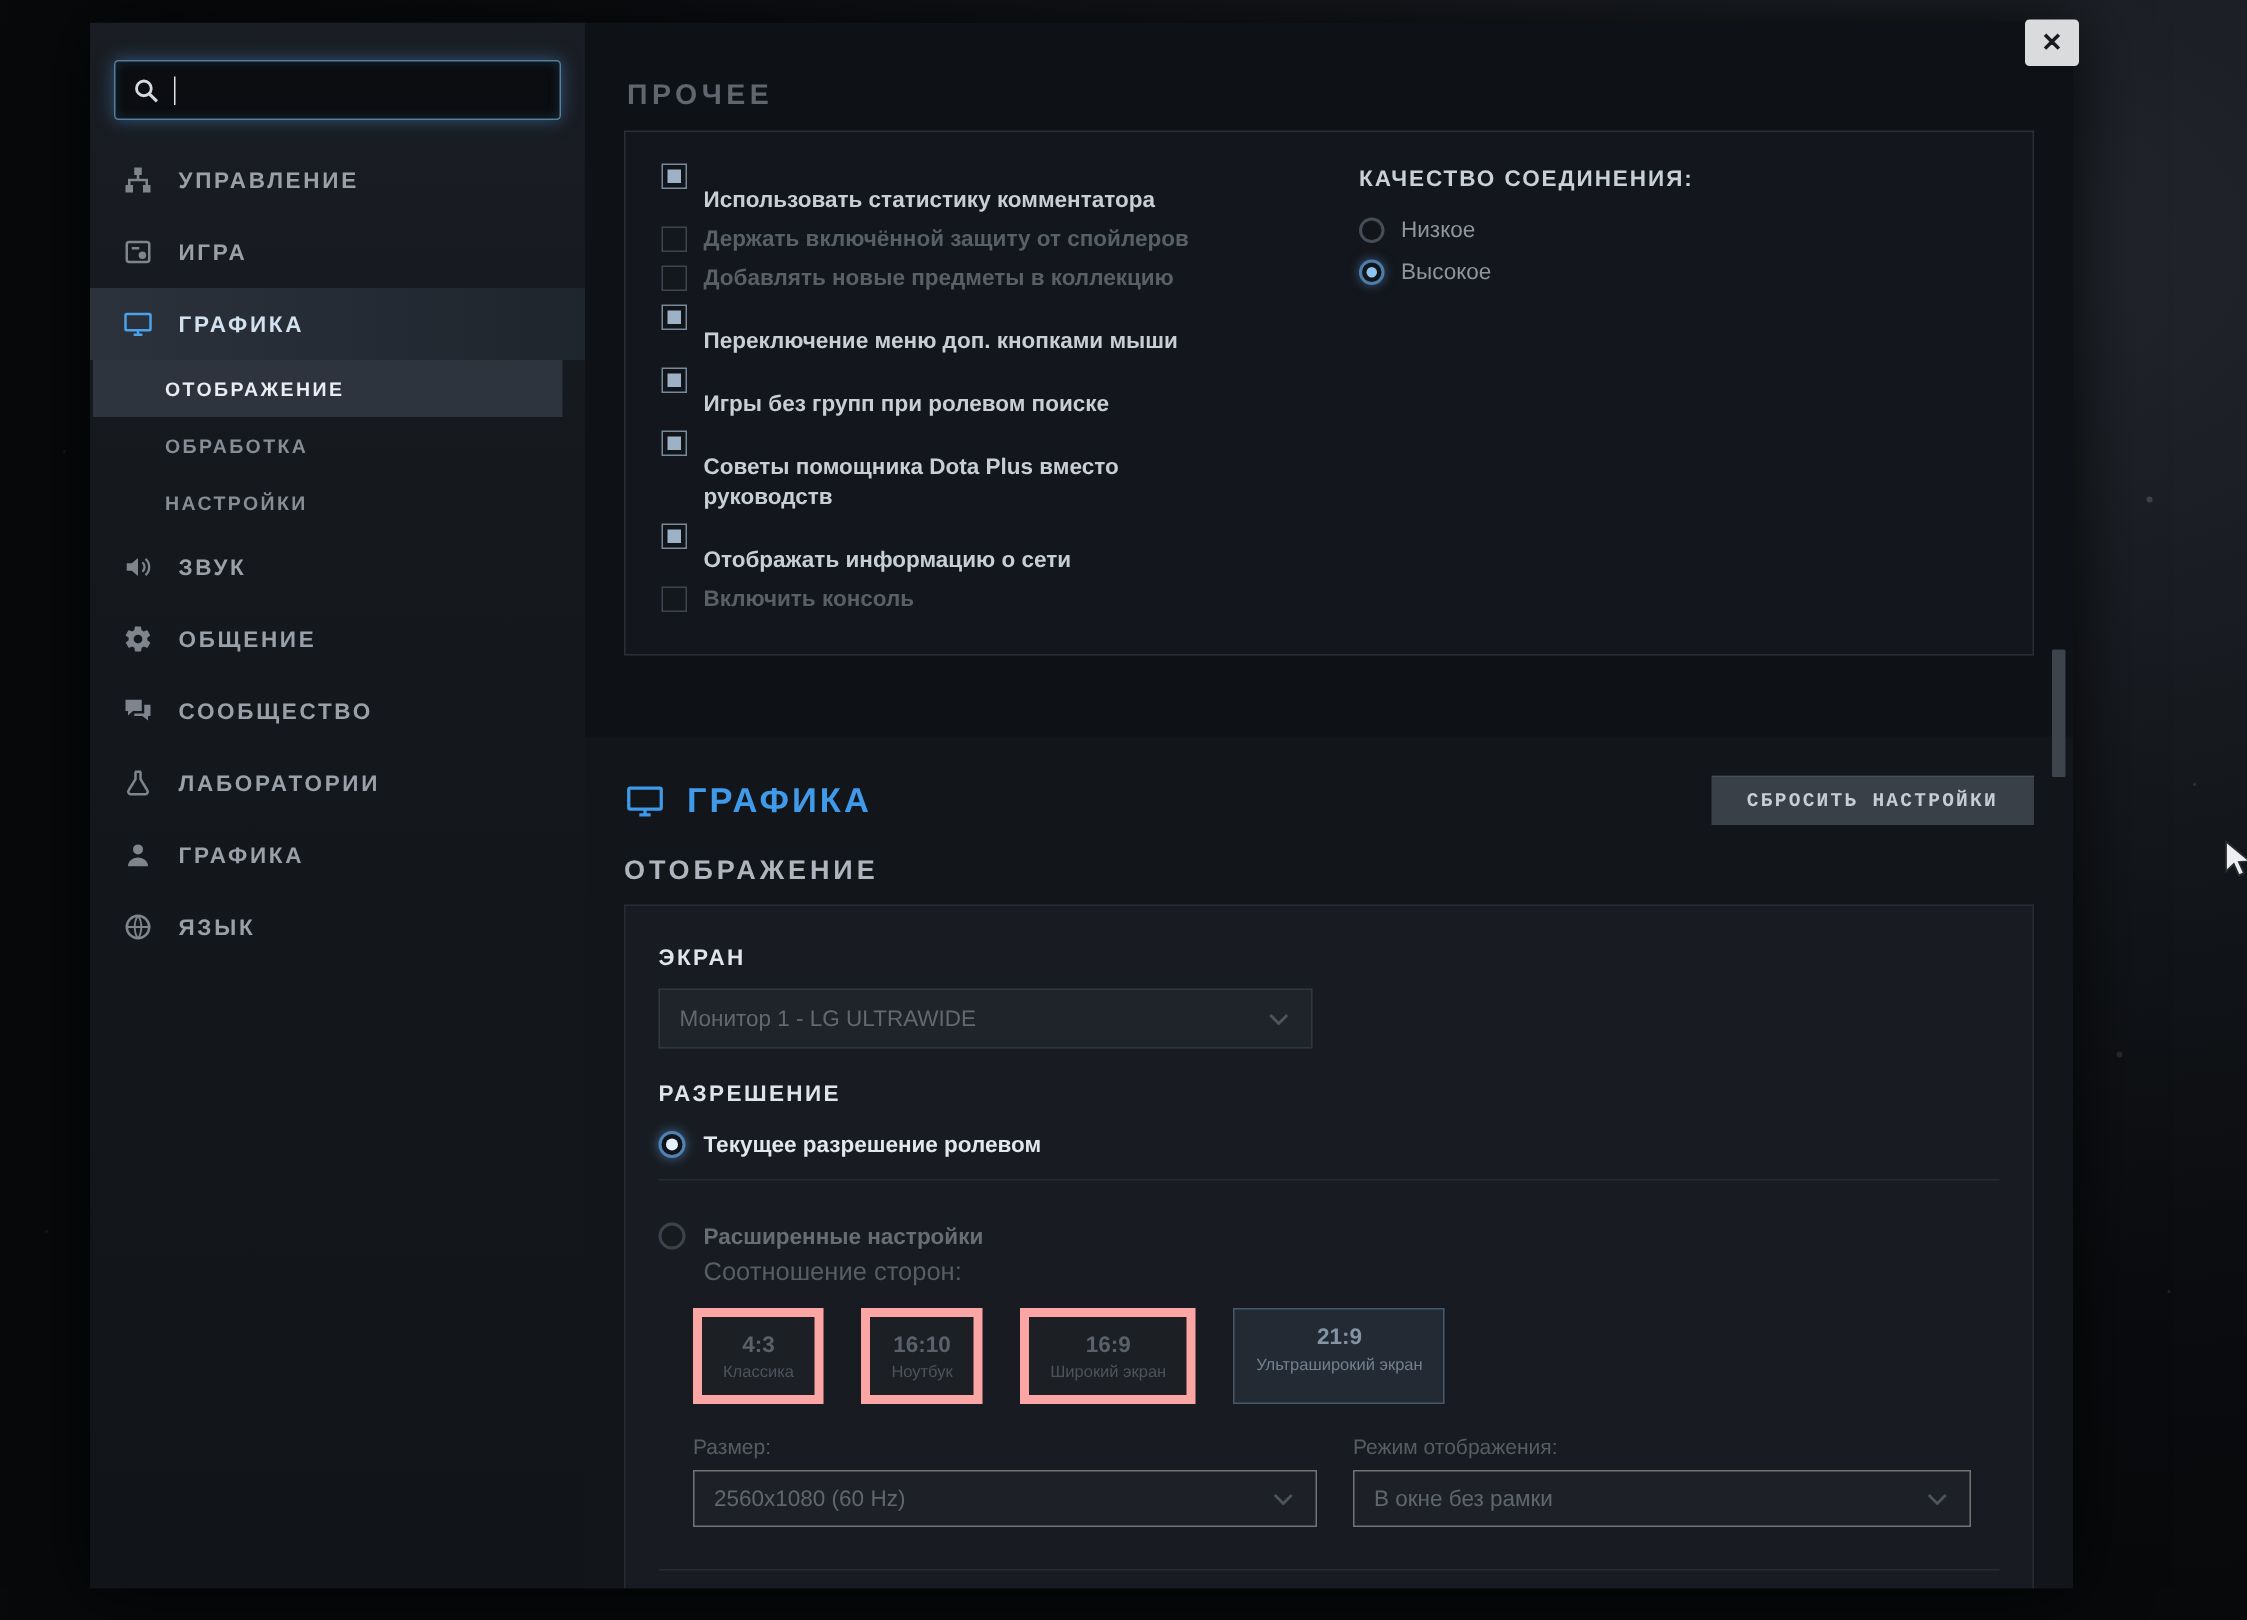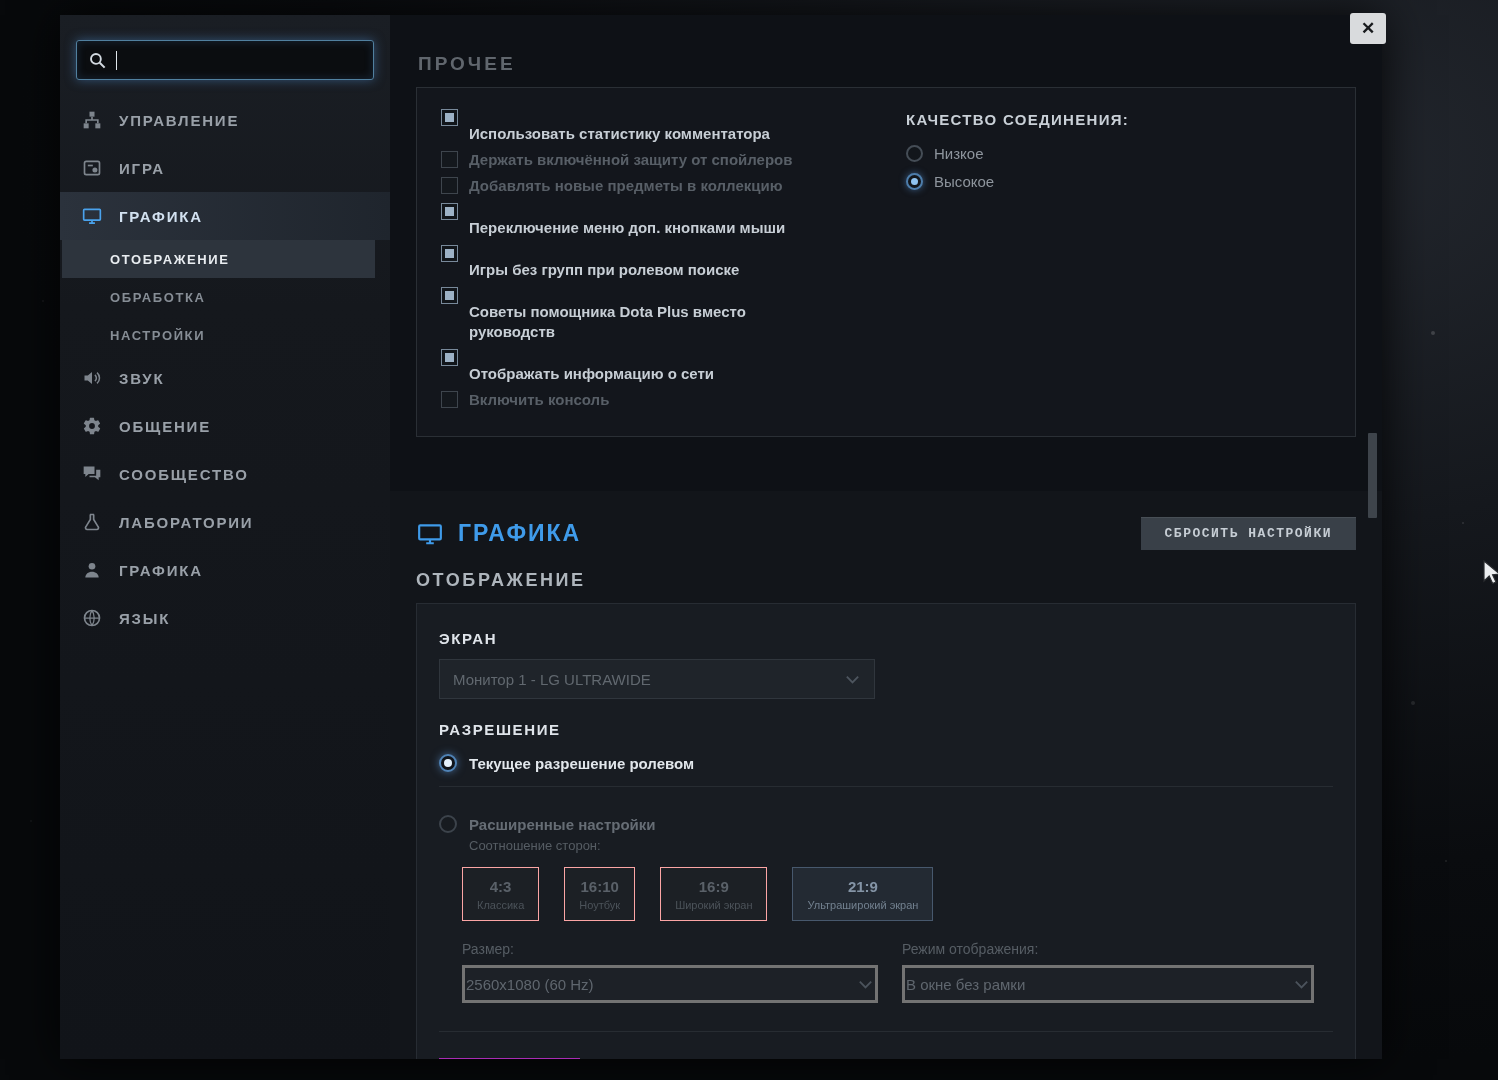--- a/index.html
+++ b/index.html
@@ -84,36 +84,36 @@
   .res-radio .radio { width:18px; height:18px; }
   .res-radio.sel { margin-top:16px; }
   .res-radio.sel .radio { border:2px solid #4f82b5; box-shadow:0 0 8px rgba(95,155,220,.6); background:#10141a; }
   .res-radio.sel .radio::after { content:""; position:absolute; inset:3px; border-radius:50%; background:#e4f0fb; }
   .res-radio.sel .res-radio-label { font-size:15px; font-weight:bold; color:#e2e7ec; }
   .res-radio.dim { margin-top:28px; }
   .res-radio.dim .radio { border:2px solid #3c434b; background:#171b20; }
   .res-radio.dim .res-radio-label { font-size:15px; font-weight:bold; color:#666d75; }
 
   .divider { border-top:1px solid #272c32; margin-top:14px; }
-  .adv-sub { margin:5px 0 0 30px; color:#565d64; font-size:13px; }
+  .adv-sub { margin:5px 0 0 30px; color:#565d64; font-size:17px; }
 
   .aspect-row { display:flex; gap:25px; margin:14px 0 0 23px; }
-  .aspect-btn { padding:10px 14px 9px; text-align:center; background:#1c2025; border:1px solid #fca5a5; cursor:pointer; }
+  .aspect-btn { padding:10px 14px 9px; text-align:center; background:#1c2025; border:6px solid #fca5a5; cursor:pointer; }
   .aspect-btn .ratio { font-size:15px; font-weight:bold; color:#5a6169; }
   .aspect-btn .aname { font-size:11px; color:#4c535a; margin-top:4px; }
   .aspect-btn.selected { background:#232a33; border:1px solid #47586d; }
   .aspect-btn.selected .ratio { color:#8494a6; }
   .aspect-btn.selected .aname { color:#72808f; }
 
   .dd-labels { display:flex; margin:20px 0 0 23px; }
   .dd-label-left { width:440px; color:#565d64; font-size:14px; }
   .dd-label-right { color:#565d64; font-size:14px; }
   .dd-row { display:flex; gap:24px; margin:8px 0 0 23px; }
-  .dd { height:38px; background:#1d2127; border:3px solid #737373; display:flex; align-items:center;
-        justify-content:space-between; padding:0 1px; color:#5f666e; font-size:15px; cursor:pointer; }
+  .dd { height:38px; background:#1d2127; border:1px solid #737373; display:flex; align-items:center;
+        justify-content:space-between; padding:0 13px; color:#5f666e; font-size:15px; cursor:pointer; }
   .dd .chev { color:#4b535c; display:flex; }
   .dd-size { width:416px; }
   .dd-mode { width:412px; }
 
   .divider2 { border-top:1px solid #272c32; margin-top:28px; }
   .apply-btn { margin-top:26px; background:#a21caf; border:none; color:#ccd2d8; font-family:inherit;
                font-size:13px; font-weight:bold; letter-spacing:1.6px; padding:11px 22px; cursor:pointer;
                box-shadow:inset 0 1px 0 rgba(255,255,255,.07); }
   .next-title { margin:24px 0 0 0; font-size:19px; font-weight:bold; color:#a9b0b7; letter-spacing:3px; }
 

